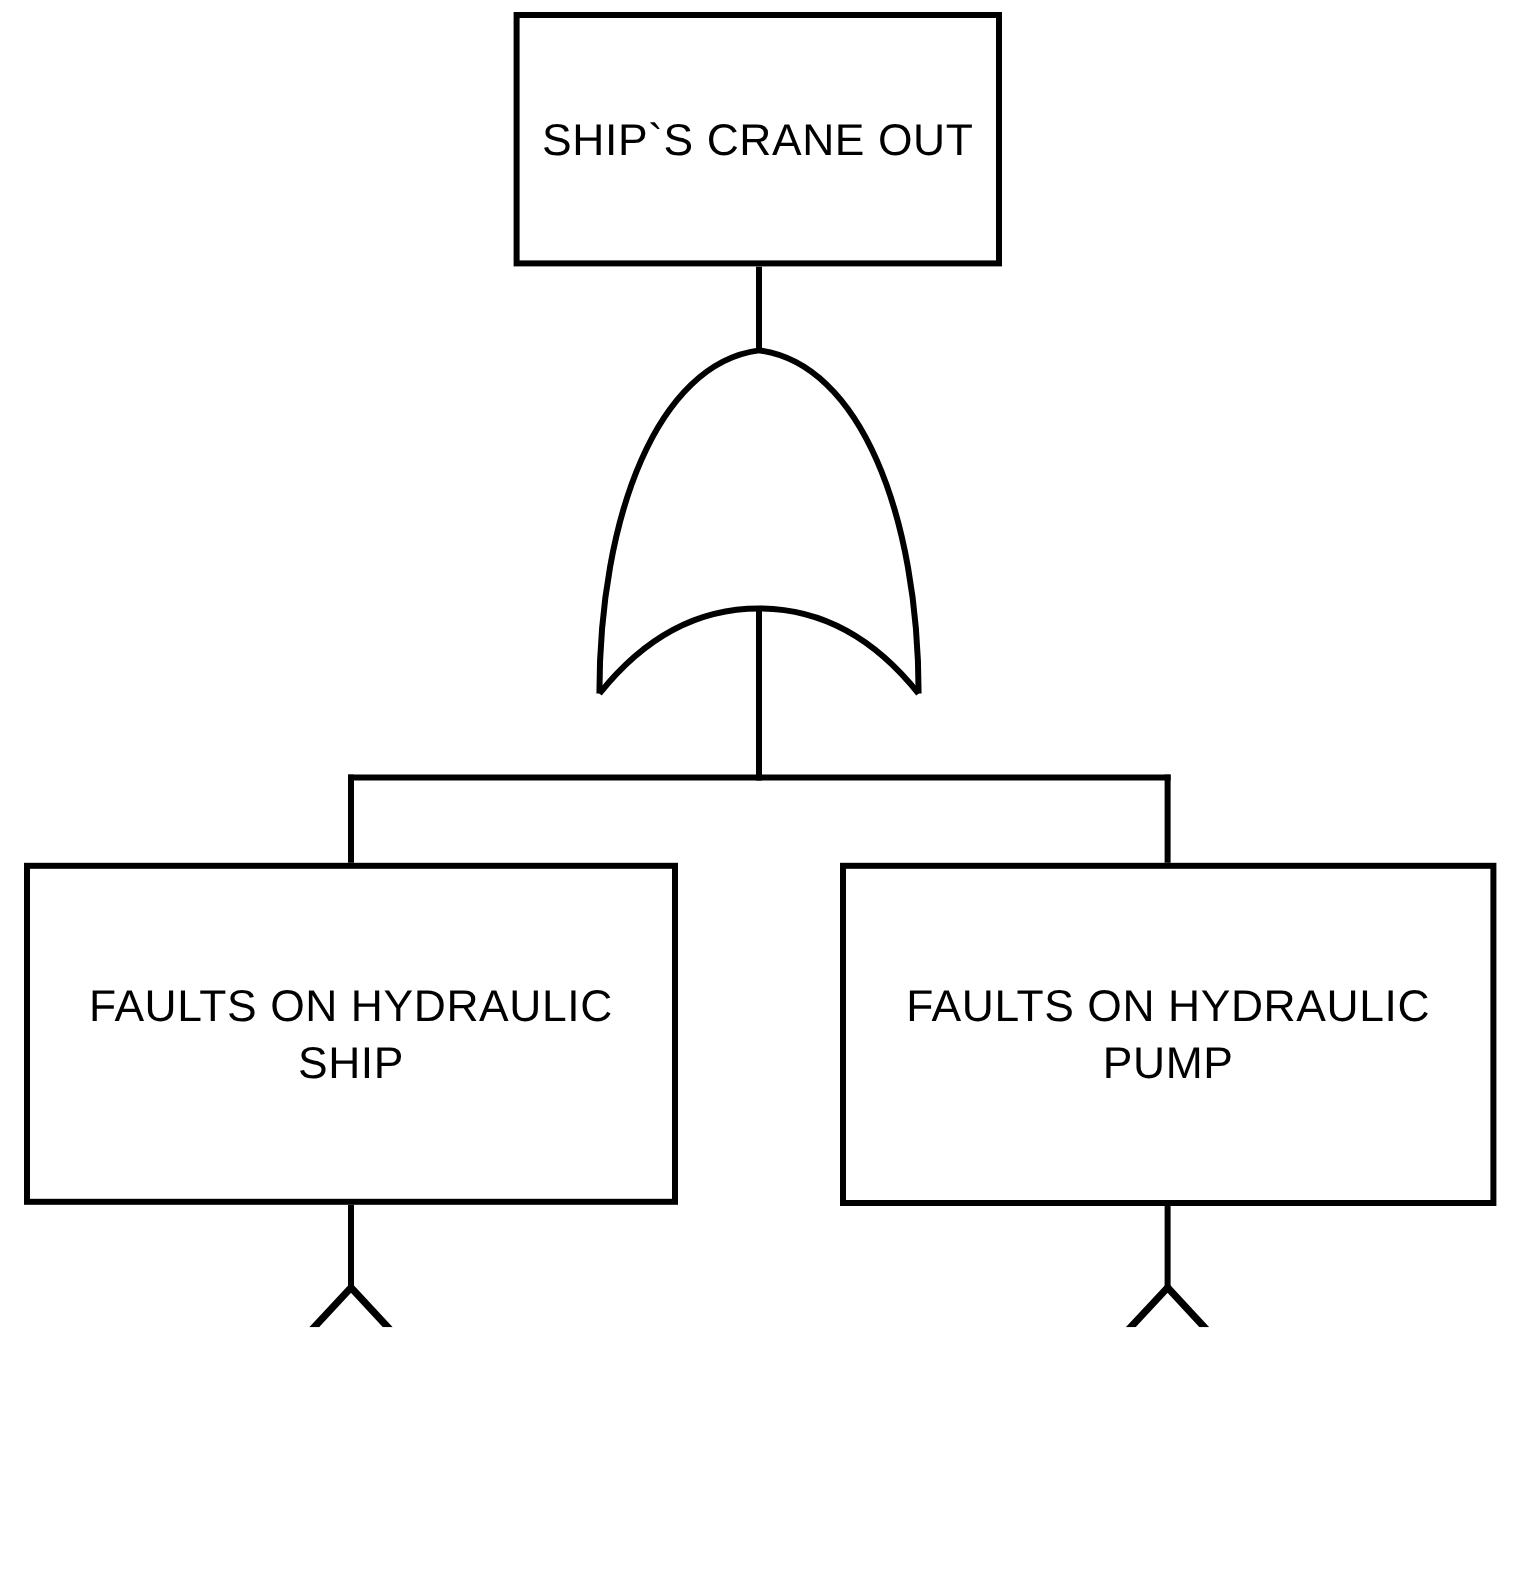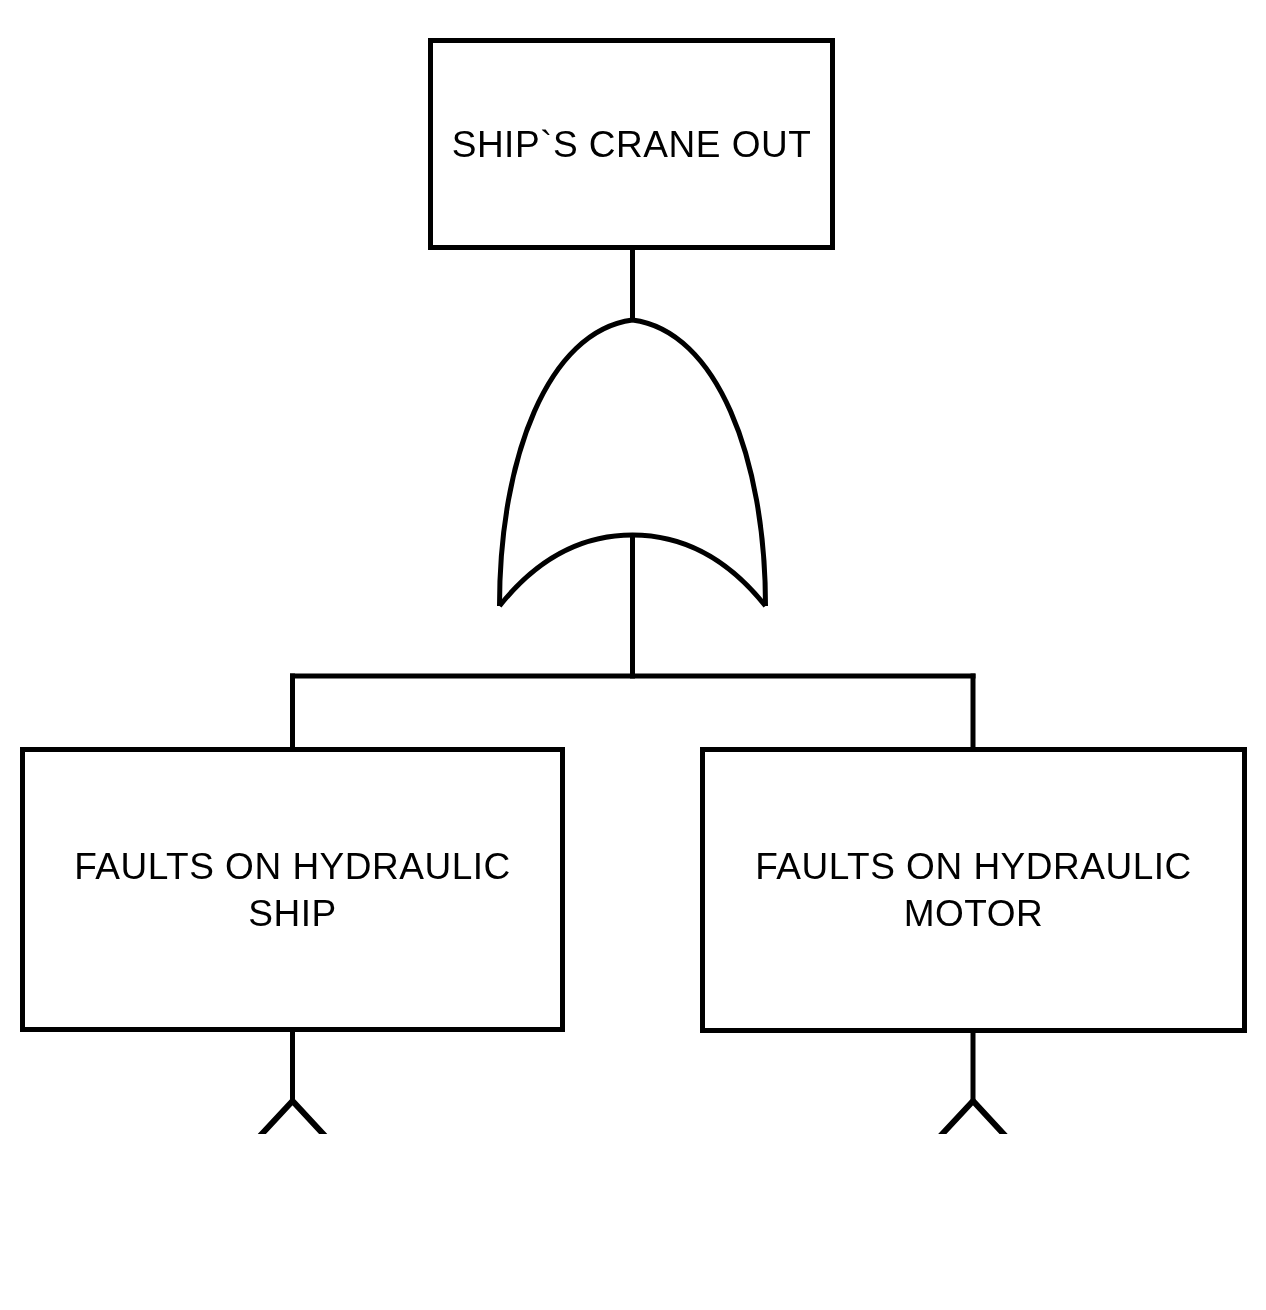--- a/index.html
+++ b/index.html
@@ -7,21 +7,20 @@
     padding: 0;
     background: #ffffff;
     font-family: "Liberation Sans", "DejaVu Sans", sans-serif;
   }
   .page {
     position: relative;
     width: 1266px;
     height: 1106px;
     background: #ffffff;
     overflow: hidden;
-    margin-top: 28px;
   }
   .svg-layer {
     position: absolute;
     left: 0;
     top: 0;
     width: 1266px;
     height: 1310px;
   }
   .event-box {
     position: absolute;
@@ -91,19 +90,19 @@
     <div class="line">SHIP`S CRANE OUT</div>
   </div>
 
   <div class="event-box box-left">
     <div class="line">FAULTS ON HYDRAULIC</div>
     <div class="line">SHIP</div>
   </div>
 
   <div class="event-box box-right">
     <div class="line">FAULTS ON HYDRAULIC</div>
-    <div class="line">MOTOR</div>
+    <div class="line">PUMP</div>
   </div>
 
   <div class="transfer-label label-a">A</div>
   <div class="transfer-label label-b">B</div>
 
 </div>
 
 </body></html>

